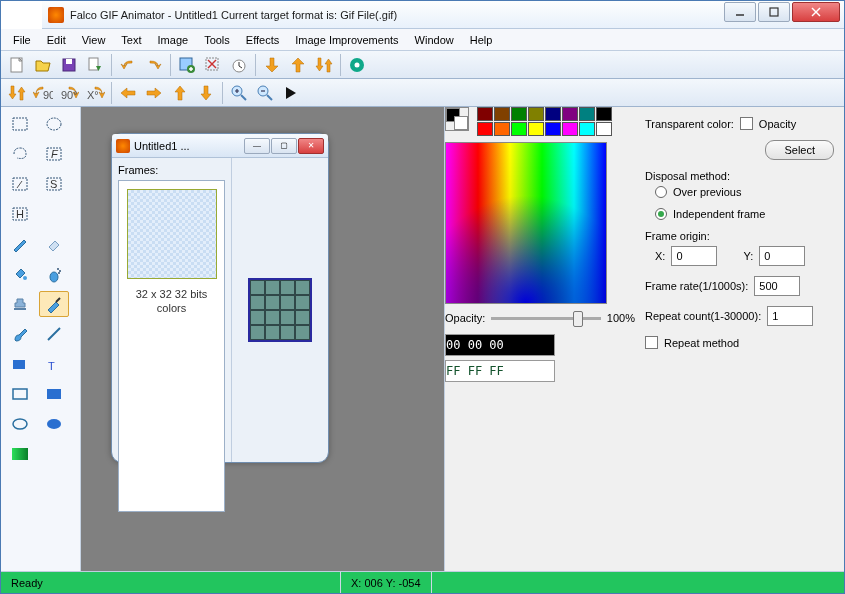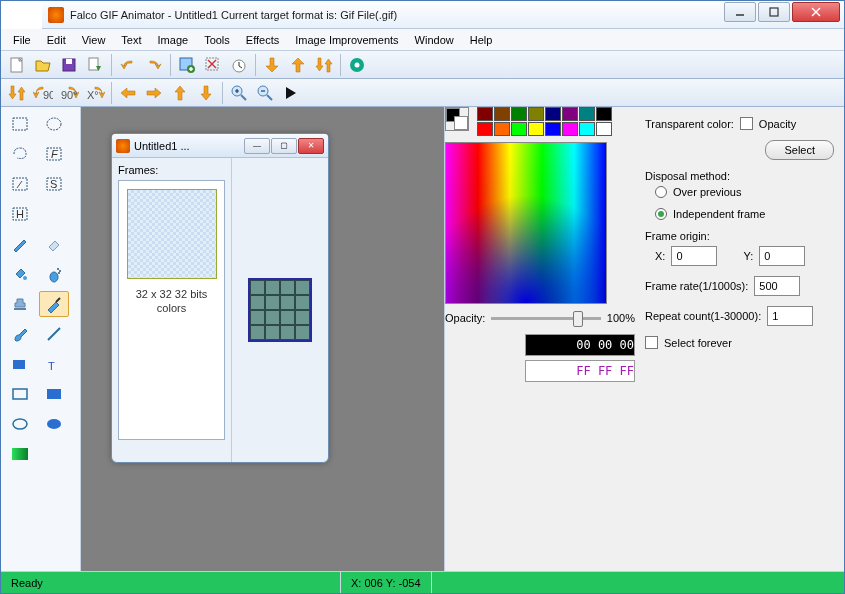--- a/index.html
+++ b/index.html
@@ -23,32 +23,32 @@
 .tb-btn { width: 24px; height: 24px; display: flex; align-items: center; justify-content: center; cursor: default; border-radius: 2px; }
 .tb-sep { width: 1px; height: 22px; background: #b0bed0; margin: 0 2px; }
 
 .body-row { flex: 1; display: flex; overflow: hidden; }
 
 .tool-palette { width: 80px; background: #f4f7fc; border-right: 1px solid #c6d3e3; display: flex; flex-wrap: wrap; align-content: flex-start; padding: 4px; gap: 4px; }
 .tp-btn { width: 30px; height: 26px; border: 1px solid transparent; display: flex; align-items: center; justify-content: center; cursor: default; border-radius: 2px; }
 .tp-btn.active { background: #fde9b8; border-color: #d9a436; }
 
 .canvas-area { flex: 1; background: #808080; position: relative; display: flex; }
-.inner-window { position: absolute; left: 30px; top: 26px; width: 218px; height: 330px; background: #ebf1f8; border: 1px solid #6f8daf; border-radius: 6px; box-shadow: 0 0 6px rgba(0,0,0,.3); }
+.inner-window { position: absolute; left: 30px; top: 26px; width: 218px; height: 330px; background: #ebf1f8; border: 1px solid #6f8daf; border-radius: 11px; box-shadow: 0 0 6px rgba(0,0,0,.3); }
 .inner-tb { height: 24px; background: linear-gradient(#f6faff, #d9e6f5); display: flex; align-items: center; padding: 0 4px; border-bottom: 1px solid #b0c2d8; border-radius: 3px 3px 0 0; }
 .inner-tb-icon { width: 14px; height: 14px; background: radial-gradient(circle,#f80,#c40); border-radius: 2px; margin-right: 4px; }
 .inner-tb-text { flex: 1; }
 .inner-tb-btns { display: flex; gap: 1px; }
 .inner-tb-btn { width: 26px; height: 16px; border: 1px solid #9aa9bd; background: linear-gradient(#f5f9fd,#d9e4f1); border-radius: 2px; display: flex; align-items: center; justify-content: center; font-size: 8px; }
 .inner-tb-btn.close { background: linear-gradient(#f08686,#d84040); color: #fff; border-color: #a03030; }
 
 .inner-body { display: flex; height: calc(100% - 24px); }
 .frames-pane { width: 120px; border-right: 1px solid #c0cee0; padding: 6px; }
 .frames-label { margin-bottom: 4px; }
-.frames-list { background: #fff; border: 1px solid #9cb0c8; height: 260px; padding: 8px; }
+.frames-list { background: #fff; border: 1px solid #9cb0c8; height: 332px; padding: 8px; }
 .frame-thumb { width: 90px; height: 90px; background: repeating-conic-gradient(#c9ddf3 0 25%, #e3eefb 0 50%) 0 0/6px 6px; border: 1px solid #9a3; margin: 0 auto 8px; }
 .frame-info { text-align: center; color: #333; line-height: 1.3; }
 .preview-pane { flex: 1; display: flex; align-items: center; justify-content: center; }
 .preview-box { width: 64px; height: 64px; border: 2px solid #2a2aa0; background: #7aa8a0; display: grid; grid-template-columns: repeat(4,1fr); grid-template-rows: repeat(4,1fr); }
 .preview-box div { border: 1px solid #304848; background: #6a9890; }
 
 .right-pane { width: 400px; background: #f0f0f0; border-left: 1px solid #c0cee0; display: flex; }
 .color-section { width: 190px; }
 .fgbg { width: 24px; height: 24px; border: 1px solid #888; position: relative; margin-bottom: 6px; }
 .fgbg .fg { position: absolute; width: 14px; height: 14px; background: #000; border: 1px solid #888; left: 0; top: 0; }
@@ -57,24 +57,24 @@
 .swatches div { border: 1px solid #555; }
 .spectrum { width: 162px; height: 162px; background:
   linear-gradient(to bottom, rgba(128,128,128,0), rgba(0,0,0,.15)),
   radial-gradient(circle at 50% 100%, #00f, transparent 60%),
   linear-gradient(90deg, #f0f, #f00, #ff0, #0f0, #0ff, #00f);
   border: 1px solid #888; margin-bottom: 8px;
 }
 .slider-row { display: flex; align-items: center; gap: 6px; margin-bottom: 10px; }
 .slider { flex: 1; height: 3px; background: #aaa; position: relative; }
 .slider .thumb { position: absolute; right: 18px; top: -6px; width: 10px; height: 16px; background: #eee; border: 1px solid #777; border-radius: 2px; }
-.color-values { text-align: right; }
+.color-values { text-align: left; }
 .cval { display: inline-block; width: 110px; padding: 3px 0; margin-bottom: 4px; border: 1px solid #999; font-family: monospace; font-size: 12px; }
 .cval.black { background: #000; color: #fff; }
-.cval.white { background: #fff; color: #a21caf; }
+.cval.white { background: #fff; color: #14532d; }
 
 .settings-section { flex: 1; padding: 10px; }
 .setting-row { display: flex; align-items: center; margin-bottom: 10px; gap: 6px; }
 .setting-label { white-space: nowrap; }
 .btn { border: 1px solid #8a8a8a; background: linear-gradient(#fafafa,#e3e3e3); padding: 3px 18px; border-radius: 9px; cursor: default; }
 .checkbox { width: 13px; height: 13px; border: 1px solid #777; background: #fff; display: inline-block; }
 .radio { width: 12px; height: 12px; border: 1px solid #666; border-radius: 50%; background: #fff; display: inline-flex; align-items: center; justify-content: center; }
 .radio.on::after { content: ""; width: 6px; height: 6px; background: #36a84c; border-radius: 50%; }
 .text-input { border: 1px solid #888; background: #fff; padding: 2px 4px; width: 46px; height: 20px; }
 .fieldset { margin-bottom: 10px; }
@@ -523,21 +523,21 @@
           <div class="setting-row">
             <span class="setting-label">Frame rate(1/1000s):</span>
             <input class="text-input" value="500" style="">
           </div>
           <div class="setting-row">
             <span class="setting-label">Repeat count(1-30000):</span>
             <input class="text-input" value="1" style="">
           </div>
           <div class="setting-row">
             <span class="checkbox"></span>
-            <span>Select forever</span>
+            <span>Repeat method</span>
           </div>
         </div>
       </div>
     </div>
   </div>
 
   <div class="statusbar">
     <div class="cell w1">Ready</div>
     <div class="cell">X: 006 Y: -054</div>
   </div>

